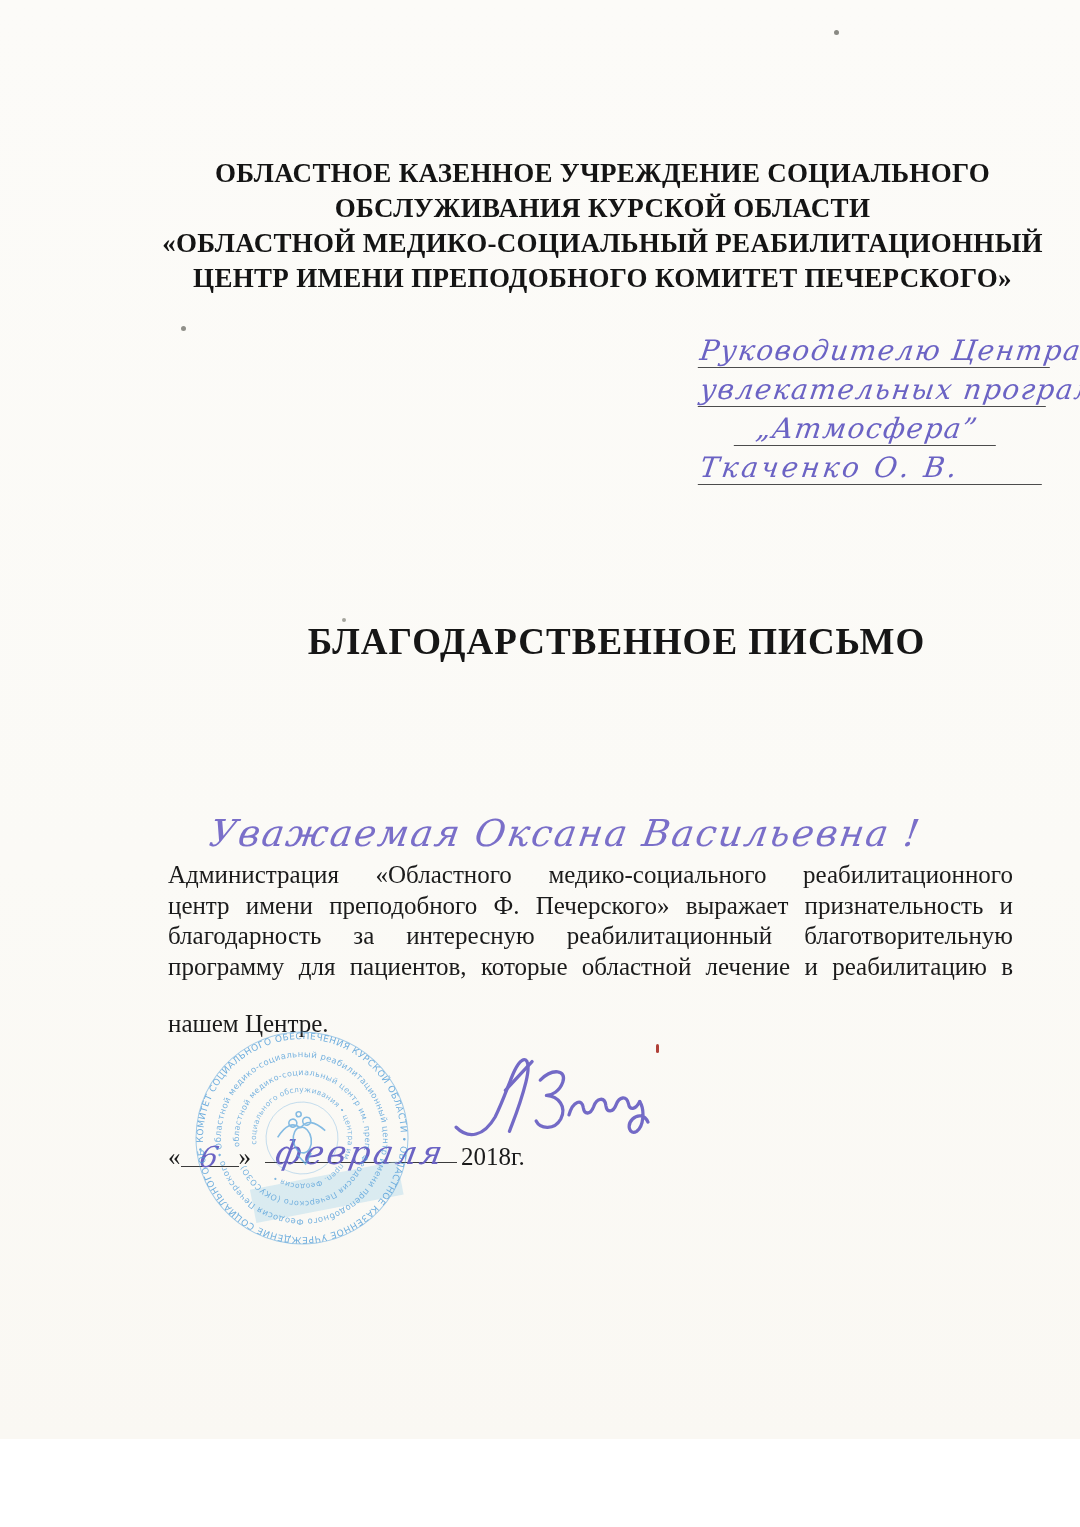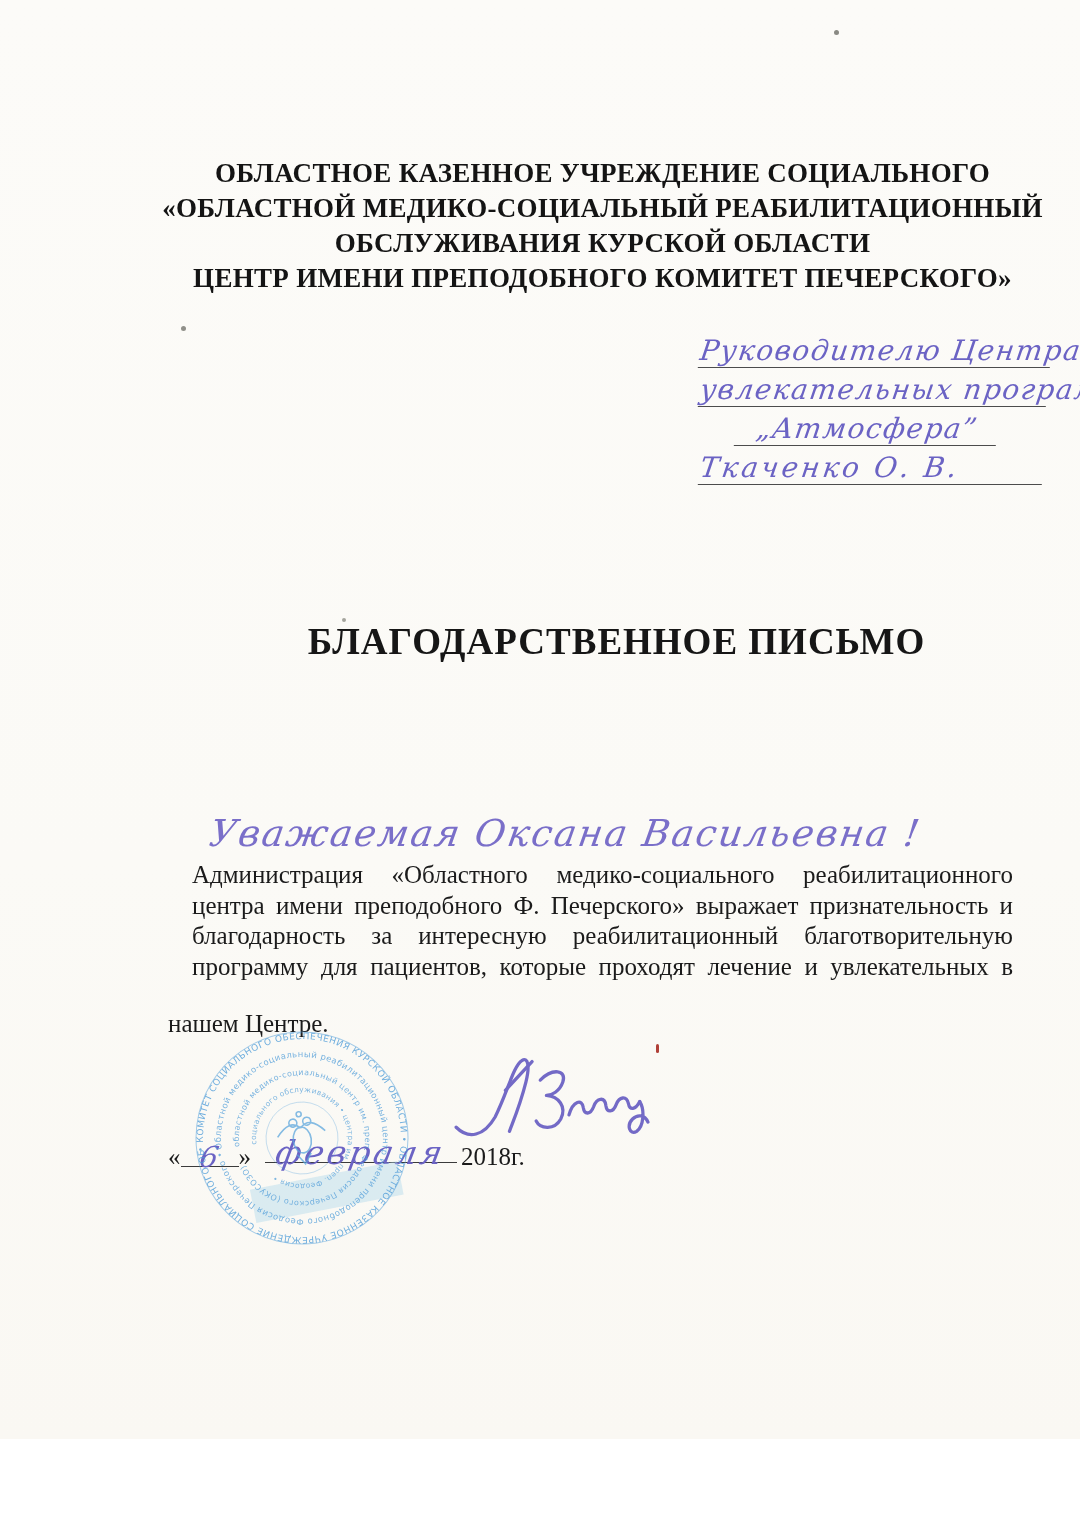--- a/index.html
+++ b/index.html
@@ -46,21 +46,21 @@
     font-family:"DejaVu Serif",serif;
     transform:skewX(-9deg);
     letter-spacing:2px;
     white-space:nowrap;
   }
   
   .body-block{
     position:absolute;left:168px;top:860px;width:845px;
     font-size:25px;line-height:30.6px;color:#1b1b1b;
   }
-  .jline{text-align:justify;text-align-last:justify;margin-left:24px;}
+  .jline{text-align:justify;text-align-last:justify;}
   .pline{text-align:left;margin-top:27px;}
   
   .signrow{
     position:absolute;left:168px;top:1085px;width:845px;
     display:flex;justify-content:space-between;
     font-size:26px;
   }
   .sign-name{padding-right:24px;}
   
   .dateline{
@@ -89,41 +89,41 @@
   .speck-c{left:342px;top:618px;width:4px;height:4px;background:#a5a59e;}
   .speck-red{left:656px;top:1044px;width:3px;height:9px;border-radius:2px;background:#b04038;}
 </style>
 </head>
 <body>
 
 <div class="page">
 
   <div class="letterhead">
     <div>ОБЛАСТНОЕ КАЗЕННОЕ УЧРЕЖДЕНИЕ СОЦИАЛЬНОГО</div>
+    <div>ОБСЛУЖИВАНИЯ КУРСКОЙ ОБЛАСТИ</div>
     <div>«ОБЛАСТНОЙ МЕДИКО-СОЦИАЛЬНЫЙ РЕАБИЛИТАЦИОННЫЙ</div>
-    <div>ОБСЛУЖИВАНИЯ КУРСКОЙ ОБЛАСТИ</div>
     <div>ЦЕНТР ИМЕНИ ПРЕПОДОБНОГО КОМИТЕТ ПЕЧЕРСКОГО»</div>
   </div>
 
   <div class="recipient">
     <div class="addr-line addr-1">Руководителю Центра</div>
     <div class="addr-line addr-2">увлекательных программ</div>
     <div class="addr-line addr-3">„Атмосфера”</div>
     <div class="addr-line addr-4">Ткаченко О. В.</div>
   </div>
 
   <div class="doc-title">БЛАГОДАРСТВЕННОЕ ПИСЬМО</div>
 
   <div class="greeting">Уважаемая Оксана Васильевна !</div>
 
   <div class="body-block">
     <div class="jline">Администрация «Областного медико-социального реабилитационного</div>
-    <div class="jline">центра имени преподобного Ф. Печерского» выражает признательность и</div>
+    <div class="jline">центр имени преподобного Ф. Печерского» выражает признательность и</div>
     <div class="jline">благодарность за интересную реабилитационный благотворительную</div>
-    <div class="jline">программу для пациентов, которые проходят лечение и увлекательных в</div>
+    <div class="jline">программу для пациентов, которые областной лечение и реабилитацию в</div>
     <div class="pline">нашем Центре.</div>
   </div>
 
 
   <div class="dateline">
     <span>«</span><span class="slot slot-day"><span class="hw-ink hw-day">6</span></span><span>»</span><span class="slot slot-month"><span class="hw-ink hw-month">февраля</span></span><span>2018г.</span>
   </div>
 
   <svg class="stamp" viewBox="0 0 220 220" xmlns="http://www.w3.org/2000/svg">
     <g transform="rotate(-8 110 110)">

